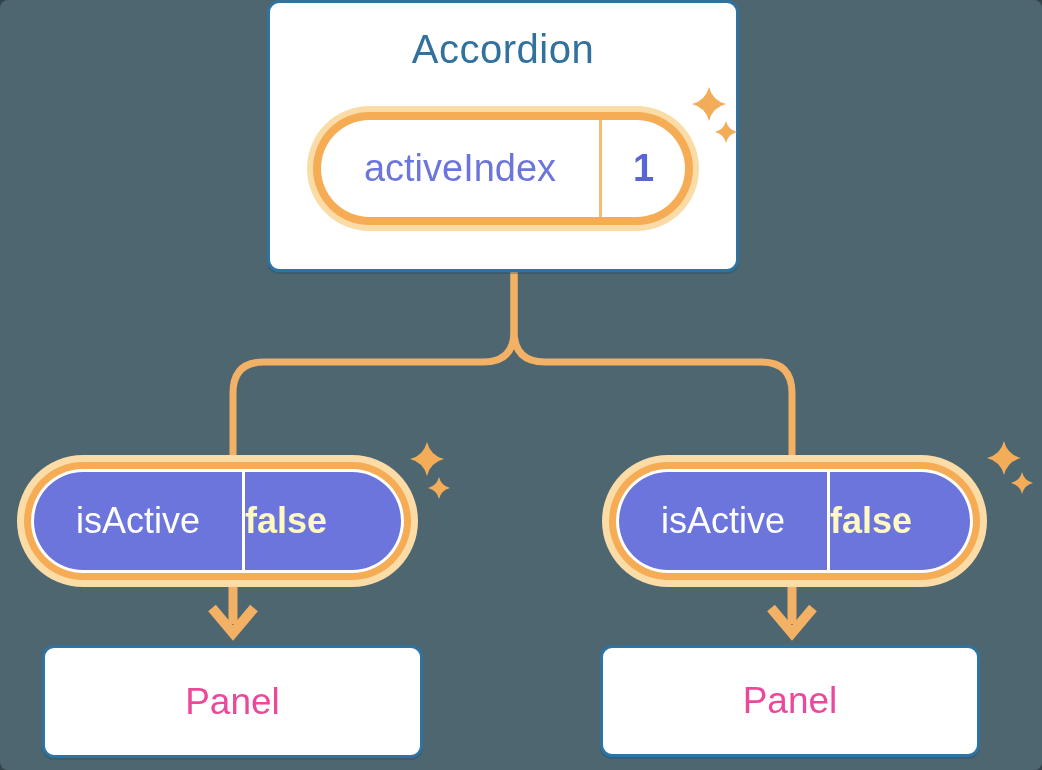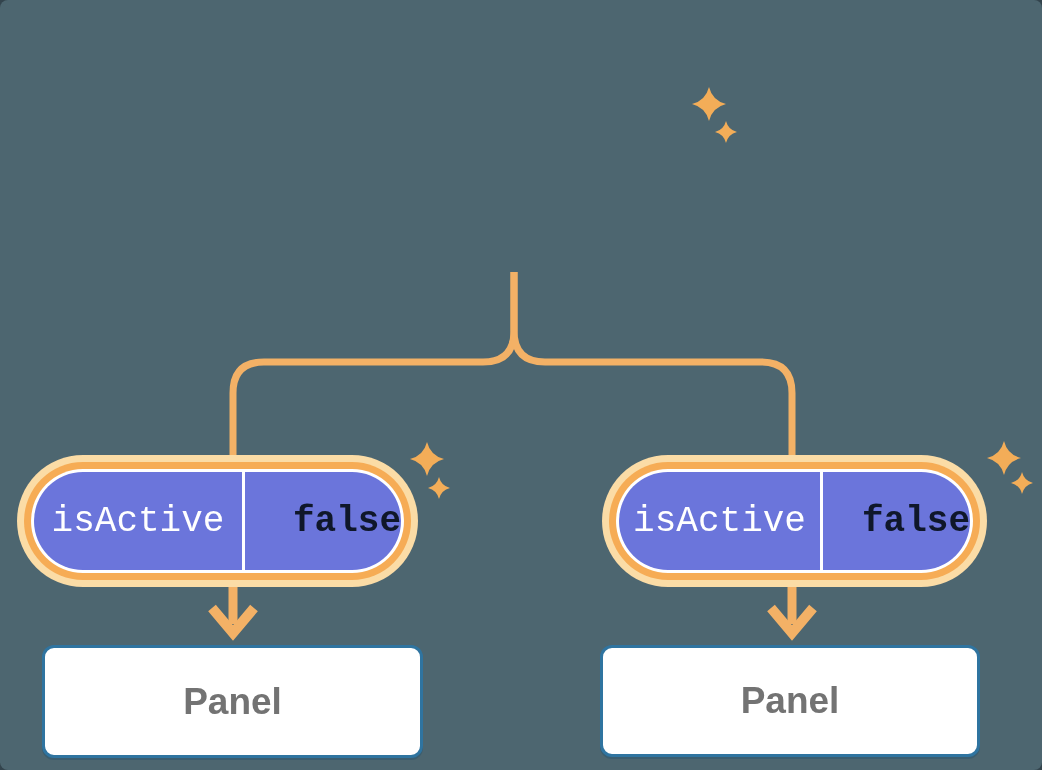--- a/index.html
+++ b/index.html
@@ -18,51 +18,51 @@
     z-index:2;box-shadow:0 2px 0 rgba(27,77,110,.35);
   }
   .accordion-card{left:267px;top:0;width:472px;height:272px;}
   .card-title{
     margin-top:24px;text-align:center;font-size:40px;font-weight:500;
     color:#31719E;letter-spacing:.5px;
   }
   .panel-card{display:flex;align-items:center;justify-content:center;}
   .panel-left{left:42px;top:645px;width:381px;height:113px;}
   .panel-right{left:600px;top:645px;width:380px;height:112px;}
-  .panel-label{font-size:37px;font-weight:700;color:#737373;}
+  .panel-label{font-size:37px;font-weight:400;color:#ec4899;}
 
   
   .pill-glow{
     position:absolute;z-index:2;border-radius:999px;background:#FBDCA6;padding:6px;
   }
   .pill-ring{width:100%;height:100%;border-radius:999px;background:#F6AC55;padding:8px;}
   .pill-core{
     width:100%;height:100%;border-radius:999px;display:flex;align-items:center;overflow:hidden;
   }
   
   .state-pill{left:50%;top:103px;transform:translateX(-50%);width:392px;height:125px;}
   .state-pill .pill-core{background:#ffffff;}
   .state-pill .pill-name{
     flex:1;text-align:center;font-size:38px;color:#6B75DB;
   }
   .state-pill .pill-div{width:3px;align-self:stretch;background:#F6BC74;}
   .state-pill .pill-value{
     width:83px;text-align:center;font-size:38px;font-weight:700;color:#5A65D5;
   }
   
-  .child-pill{width:401px;height:132px;padding:7px;font-family:Liberation Mono, monospace;}
+  .child-pill{width:401px;height:132px;padding:7px;}
   .child-pill .pill-ring{padding:7px;}
   .child-pill .pill-core{background:#ffffff;padding:3px;}
   .pill-purple{
     width:100%;height:100%;border-radius:999px;background:#6B75DB;
     display:flex;align-items:center;overflow:hidden;
   }
   .child-pill .pill-name{width:208px;text-align:center;font-size:36px;color:#ffffff;}
   .child-pill .pill-div{width:3px;align-self:stretch;background:#ffffff;}
-  .child-pill .pill-value{flex:1;text-align:right;font-size:36px;font-weight:700;color:#0f172a;margin-left:39px;}
+  .child-pill .pill-value{flex:1;text-align:left;font-size:36px;font-weight:700;color:#fef9c3;}
   .child-left{left:17px;top:455px;}
   .child-right{left:602px;top:455px;width:385px;}
 </style>
 </head>
 <body>
 
 <div class="stage">
 
   <svg id="wires" class="layer" viewBox="0 0 1042 770">
     <g stroke="#F3B166" stroke-width="7" fill="none">
@@ -70,20 +70,32 @@
       <path d="M514 272 L514 331 Q514 362 545 362 L761 362 Q792 362 792 393 L792 460"></path>
     </g>
     <g stroke="#F3B166" fill="none">
       <path stroke-width="9" d="M233 584 L233 624"></path>
       <path stroke-width="10" d="M212 608 L233 633 L254 608"></path>
       <path stroke-width="9" d="M792 584 L792 624"></path>
       <path stroke-width="10" d="M771 608 L792 633 L813 608"></path>
     </g>
   </svg>
 
+  <div class="card accordion-card">
+    <div class="card-title">Accordion</div>
+    <div class="pill-glow state-pill">
+      <div class="pill-ring">
+        <div class="pill-core">
+          <span class="pill-name">activeIndex</span>
+          <span class="pill-div"></span>
+          <span class="pill-value">1</span>
+        </div>
+      </div>
+    </div>
+  </div>
 
   <div class="pill-glow child-pill child-left">
     <div class="pill-ring">
       <div class="pill-core">
         <div class="pill-purple">
           <span class="pill-name">isActive</span>
           <span class="pill-div"></span>
           <span class="pill-value">false</span>
         </div>
       </div>

